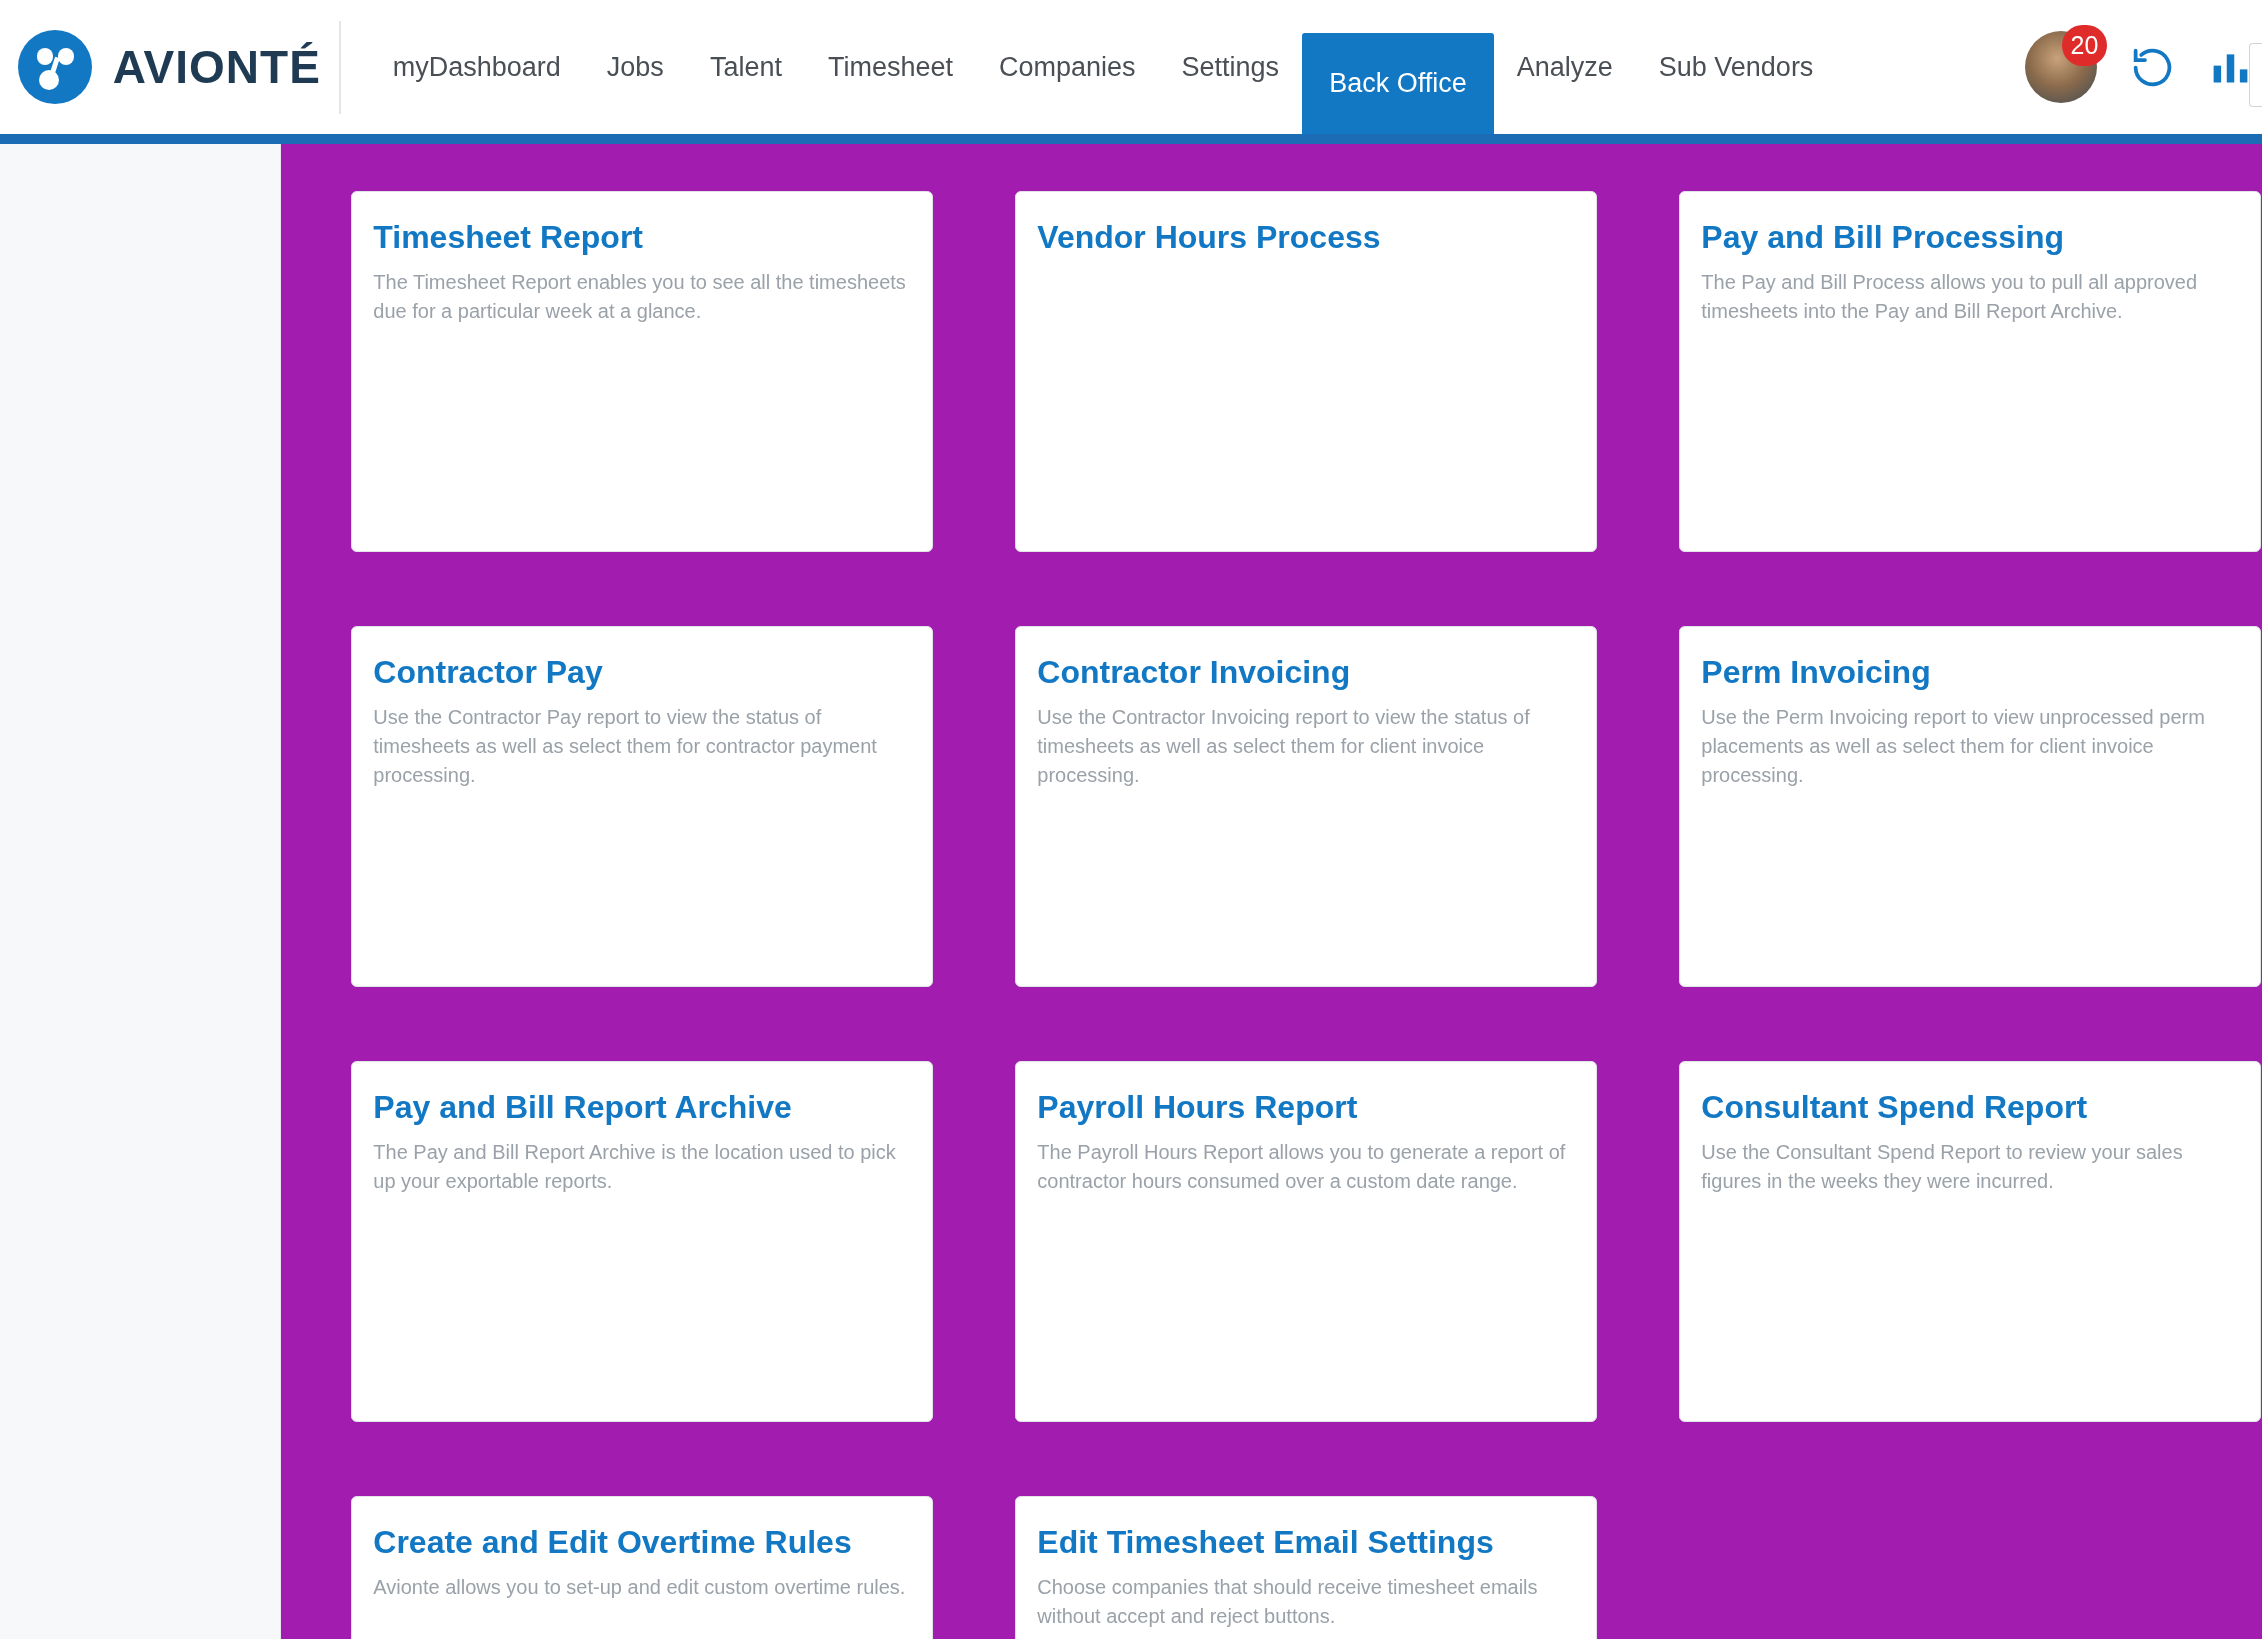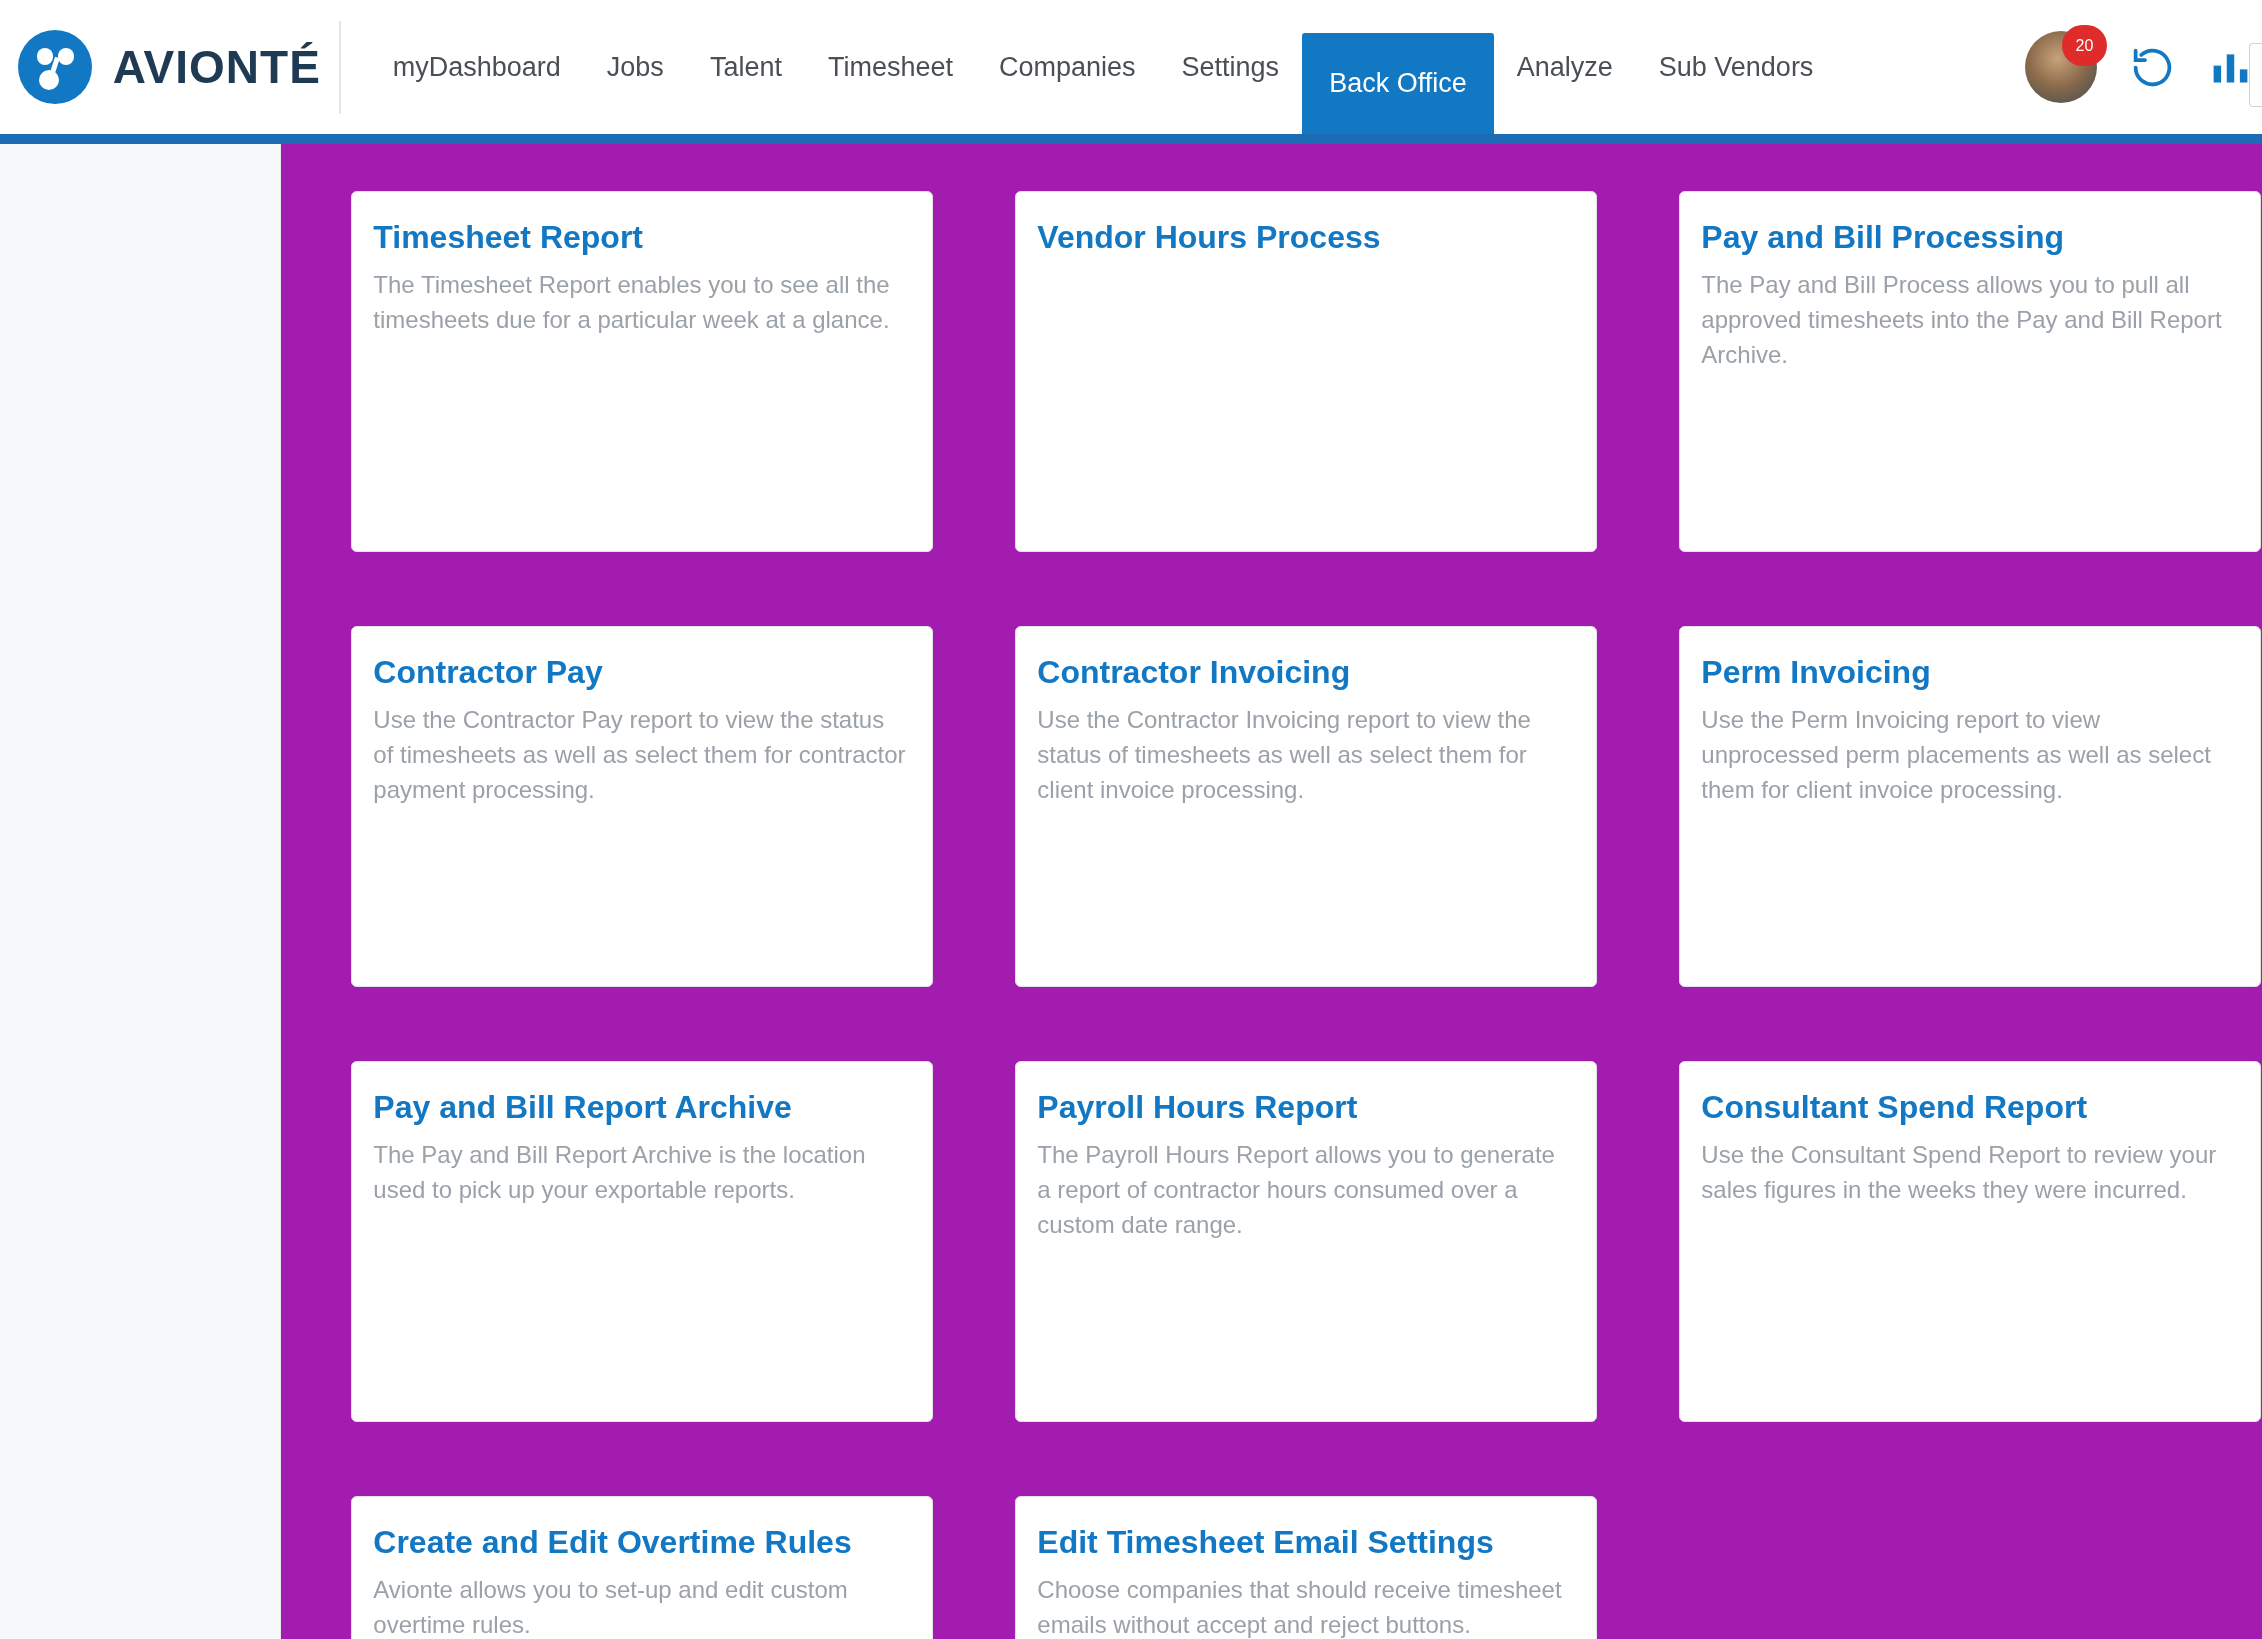--- a/index.html
+++ b/index.html
@@ -102,21 +102,21 @@
     overflow: hidden;
   }
   .badge {
     position: absolute;
     top: -5.8px; right: -9.7px;
     min-width: 45px;
     height: 41px;
     background: #e02b2b;
     color: #fff;
     border-radius: 20.4px;
-    font-size: 16px;
+    font-size: 25px;
     display: flex;
     align-items: center;
     justify-content: center;
     padding: 0 7.8px;
     font-weight: normal;
   }
   .icon-btn { cursor: pointer; display: flex; align-items: center; }
   .right-edge-box {
     position: absolute;
     right: 0;
@@ -168,21 +168,21 @@
   .card-title {
     color: #1278c4;
     font-size: 32px;
     font-weight: bold;
     line-height: 1.25;
     margin-bottom: 11.6px;
     cursor: pointer;
   }
   .card-desc {
     color: #9aa1a8;
-    font-size: 24px;
+    font-size: 20px;
     line-height: 1.45;
   }
 </style>
 </head>
 <body>
 
 <div class="header">
   <div class="logo-wrap">
     <div class="logo-mark">
       <span class="d1"></span>

